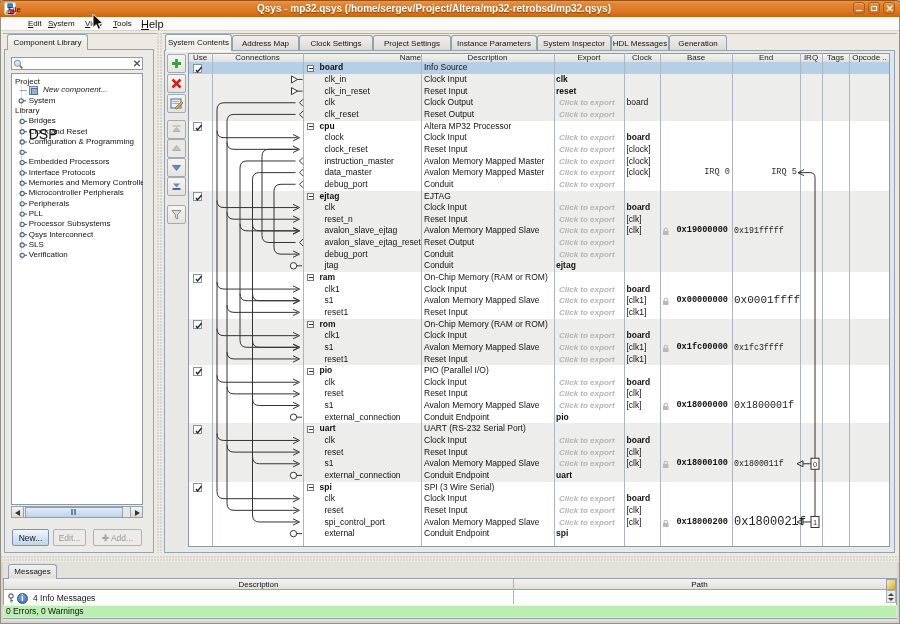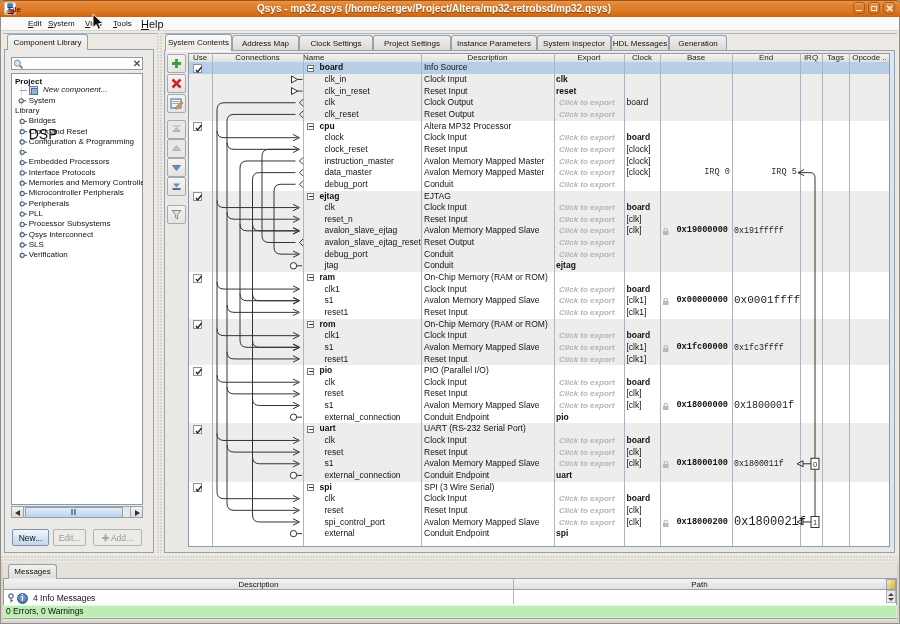--- a/index.html
+++ b/index.html
@@ -35,21 +35,21 @@
 <div class="ab" style="left:7px;top:34px;width:81px;height:15px;background:linear-gradient(180deg,#f7f7f5,#e9e7e3);border:1px solid #93a1b1;border-bottom:none;border-radius:3px 3px 0 0;font-size:8px;line-height:15px;text-align:center">Component Library</div>
 <div class="ab" style="left:4px;top:49px;width:150px;height:504px;background:#eceae6;border:1px solid #93a1b1"></div>
 <div class="ab" style="left:8px;top:49px;width:79px;height:1.6px;background:#eceae6"></div>
 <div class="ab" style="left:11px;top:57px;width:132px;height:13px;background:#fff;border:1px solid #8e99a3"></div>
 <svg class="ab" style="left:13px;top:58.5px" width="11" height="11">
 <circle cx="4.4" cy="4.2" r="3.1" fill="#cfe4f5" stroke="#7a92a8" stroke-width="1"></circle>
 <line x1="6.8" y1="6.6" x2="9.4" y2="9.4" stroke="#b06820" stroke-width="1.7"></line>
 </svg>
 <div class="ab" style="left:131px;top:57px;width:12px;height:13px;color:#555;font-weight:bold;font-size:10px;line-height:13px;text-align:center">✕</div>
 <div class="ab" style="left:11px;top:73px;width:132px;height:432px;background:#fff;border:1px solid #8e99a3"></div>
-<div class="ab" style="left:15px;top:77px;height:10.3px;line-height:10.3px;font-weight:bold;font-size:8px;white-space:nowrap">Project</div>
+<div class="ab" style="left:15px;top:77px;height:10.3px;line-height:10.3px;font-weight:normal;font-size:8px;white-space:nowrap">Project</div>
 <div class="ab" style="left:43px;top:85.3px;height:10.3px;line-height:10.3px;font-style:italic;font-size:8px;color:#222;white-space:nowrap">New component...</div>
 <div class="ab" style="left:28.7px;top:95.6px;height:10.3px;line-height:10.3px;font-size:8px;white-space:nowrap;max-width:114px;overflow:hidden">System</div>
 <div class="ab" style="left:15px;top:105.9px;height:10.3px;line-height:10.3px;font-weight:normal;font-size:8px;white-space:nowrap">Library</div>
 <div class="ab" style="left:28.7px;top:116.2px;height:10.3px;line-height:10.3px;font-size:8px;white-space:nowrap;max-width:114px;overflow:hidden">Bridges</div>
 <div class="ab" style="left:28.7px;top:126.5px;height:10.3px;line-height:10.3px;font-size:8px;white-space:nowrap;max-width:114px;overflow:hidden">Clock and Reset</div>
 <div class="ab" style="left:28.7px;top:136.8px;height:10.3px;line-height:10.3px;font-size:8px;white-space:nowrap;max-width:114px;overflow:hidden">Configuration &amp; Programming</div>
 <div class="ab" style="left:28.7px;top:129px;height:10.3px;line-height:10.3px;font-size:14px;white-space:nowrap;max-width:114px;overflow:hidden">DSP</div>
 <div class="ab" style="left:28.7px;top:157.4px;height:10.3px;line-height:10.3px;font-size:8px;white-space:nowrap;max-width:114px;overflow:hidden">Embedded Processors</div>
 <div class="ab" style="left:28.7px;top:167.7px;height:10.3px;line-height:10.3px;font-size:8px;white-space:nowrap;max-width:114px;overflow:hidden">Interface Protocols</div>
 <div class="ab" style="left:28.7px;top:178.0px;height:10.3px;line-height:10.3px;font-size:8px;white-space:nowrap;max-width:114px;overflow:hidden">Memories and Memory Controller</div>
@@ -144,21 +144,21 @@
       <path d="M8.5 9.5 L5 5.5 H12 Z" fill="#6a8cc4"></path>
       <path d="M4.5 11 H12.5" stroke="#4a6aa0" stroke-width="2"></path>
     </svg></div>
 <div class="ab" style="left:166.5px;top:205px;width:19px;height:19px;background:linear-gradient(180deg,#f5f4f2,#e6e3de);border:1px solid #a2aab2;border-radius:2px"><svg width="17" height="17">
       <path d="M4 4.5 H13 L9.6 8.6 V13 L7.4 11.6 V8.6 Z" fill="#e2e0dc" stroke="#8a8a8a"></path>
     </svg></div>
 <div class="ab" style="left:188px;top:53px;width:702px;height:494px;background:#fff;border:1px solid #8e99a3"></div>
 <div class="ab" style="left:189px;top:53.5px;width:700px;height:9.4px;background:linear-gradient(180deg,#f4f3f1,#e2e0dc);border-bottom:1px solid #9aa4ae"></div>
 <div class="ab" style="left:188px;top:53px;width:24px;height:10px;font-size:8px;line-height:10.5px;text-align:center;color:#222;white-space:nowrap;overflow:hidden">Use</div>
 <div class="ab" style="left:212px;top:53px;width:91px;height:10px;font-size:8px;line-height:10.5px;text-align:center;color:#222;white-space:nowrap;overflow:hidden">Connections</div>
-<div class="ab" style="left:303px;top:53px;width:118px;height:10px;font-size:8px;line-height:10.5px;text-align:left;color:#222;white-space:nowrap;overflow:hidden">Name</div>
+<div class="ab" style="left:303px;top:53px;width:118px;height:10px;font-size:8px;line-height:10.5px;text-align:right;color:#222;white-space:nowrap;overflow:hidden">Name</div>
 <div class="ab" style="left:421px;top:53px;width:133px;height:10px;font-size:8px;line-height:10.5px;text-align:center;color:#222;white-space:nowrap;overflow:hidden">Description</div>
 <div class="ab" style="left:554px;top:53px;width:70px;height:10px;font-size:8px;line-height:10.5px;text-align:center;color:#222;white-space:nowrap;overflow:hidden">Export</div>
 <div class="ab" style="left:624px;top:53px;width:36px;height:10px;font-size:8px;line-height:10.5px;text-align:center;color:#222;white-space:nowrap;overflow:hidden">Clock</div>
 <div class="ab" style="left:660px;top:53px;width:72px;height:10px;font-size:8px;line-height:10.5px;text-align:center;color:#222;white-space:nowrap;overflow:hidden">Base</div>
 <div class="ab" style="left:732px;top:53px;width:68px;height:10px;font-size:8px;line-height:10.5px;text-align:center;color:#222;white-space:nowrap;overflow:hidden">End</div>
 <div class="ab" style="left:800px;top:53px;width:22px;height:10px;font-size:8px;line-height:10.5px;text-align:center;color:#222;white-space:nowrap;overflow:hidden">IRQ</div>
 <div class="ab" style="left:822px;top:53px;width:27px;height:10px;font-size:8px;line-height:10.5px;text-align:center;color:#222;white-space:nowrap;overflow:hidden">Tags</div>
 <div class="ab" style="left:849px;top:53px;width:41px;height:10px;font-size:8px;line-height:10.5px;text-align:center;color:#222;white-space:nowrap;overflow:hidden">Opcode ..</div>
 <div class="ab" style="left:189px;top:62.4px;width:700px;height:58.2px;background:#ededec"></div>
 <div class="ab" style="left:189px;top:190.5px;width:700px;height:81.5px;background:#ededec"></div>

